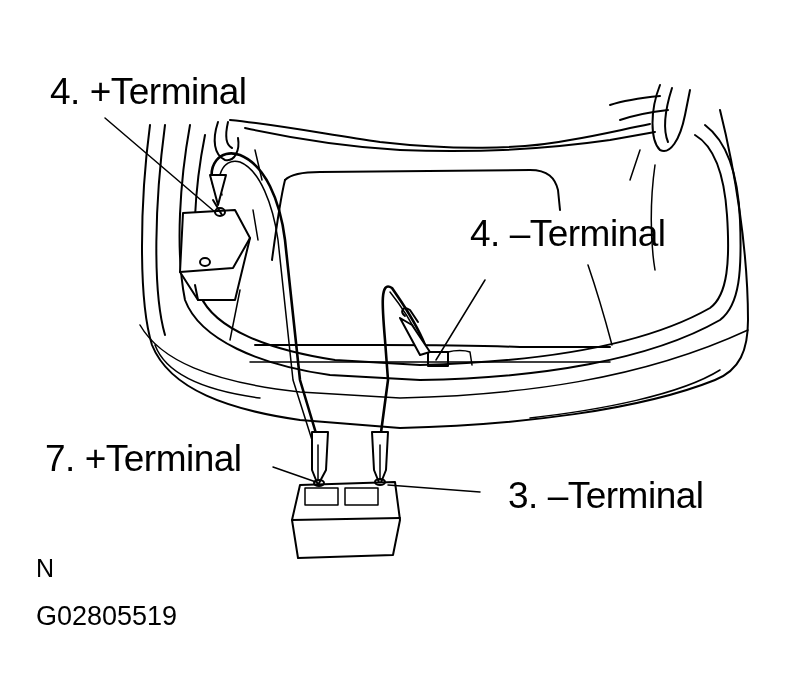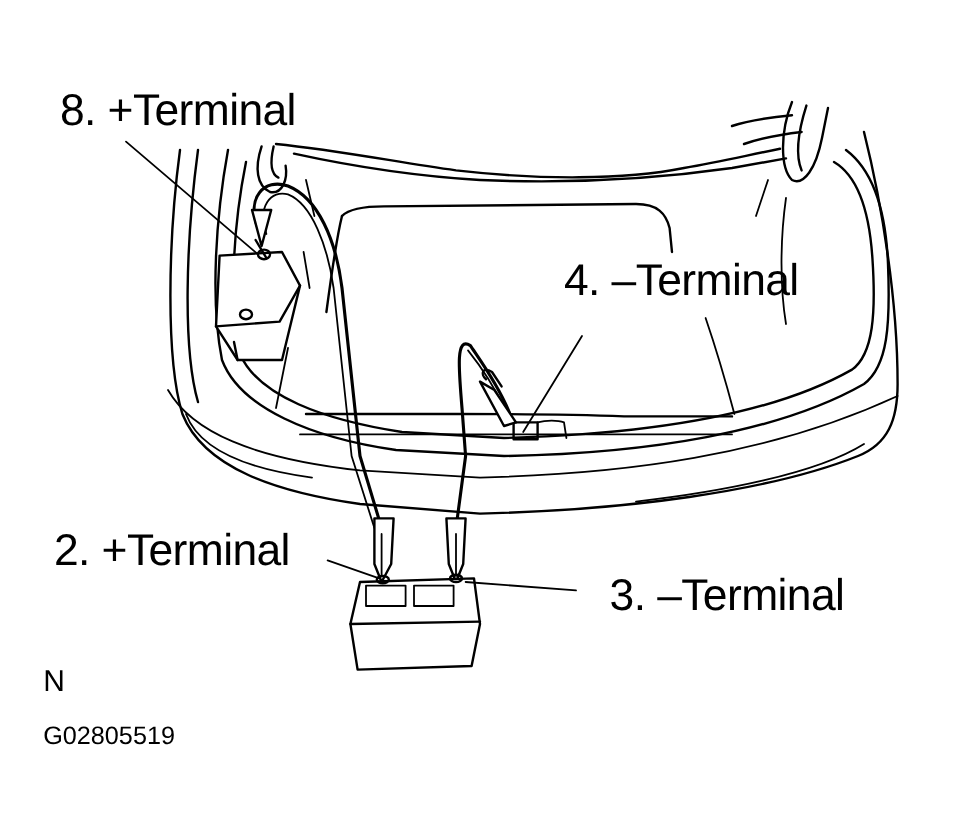--- a/index.html
+++ b/index.html
@@ -6,21 +6,21 @@
   body { width: 798px; height: 697px; position: relative; overflow: hidden; }
   .label {
     position: absolute;
     font-family: "Liberation Sans", sans-serif;
     color: #000000;
     white-space: nowrap;
     line-height: 1;
   }
   .callout { font-size: 37px; letter-spacing: -0.5px; }
   .n-mark { font-size: 25px; }
-  .fig-id { font-size: 21px; }
+  .fig-id { font-size: 27px; }
   svg.drawing { position: absolute; left: 0; top: 0; }
   svg.drawing path, svg.drawing line, svg.drawing rect, svg.drawing ellipse, svg.drawing polyline, svg.drawing polygon {
     fill: none; stroke: #000; stroke-width: 2; stroke-linecap: round; stroke-linejoin: round;
   }
   svg.drawing .thin { stroke-width: 1.5; }
   svg.drawing .thick { stroke-width: 2.6; }
   svg.drawing .fillw { fill: #fff; }
 </style>
 </head>
 <body>
@@ -106,19 +106,19 @@
   </g>
 
   <g>
     <line x1="105" y1="118" x2="215" y2="212" class="thin"></line>
     <line x1="485" y1="280" x2="436" y2="360" class="thin"></line>
     <line x1="273" y1="467" x2="316" y2="482" class="thin"></line>
     <line x1="388" y1="485" x2="480" y2="492" class="thin"></line>
   </g>
 </svg>
 
-<div class="label callout" style="left:50px; top:73px;">8. +Terminal</div>
+<div class="label callout" style="left:50px; top:73px;">4. +Terminal</div>
 <div class="label callout" style="left:470px; top:215px;">4. –Terminal</div>
-<div class="label callout" style="left:45px; top:440px;">2. +Terminal</div>
+<div class="label callout" style="left:45px; top:440px;">7. +Terminal</div>
 <div class="label callout" style="left:508px; top:477px;text-align:center;">3. –Terminal</div>
 
 <div class="label n-mark" style="left:36px; top:556px;">N</div>
 <div class="label fig-id" style="left:36px; top:603px;">G02805519</div>
 
 </body></html>

